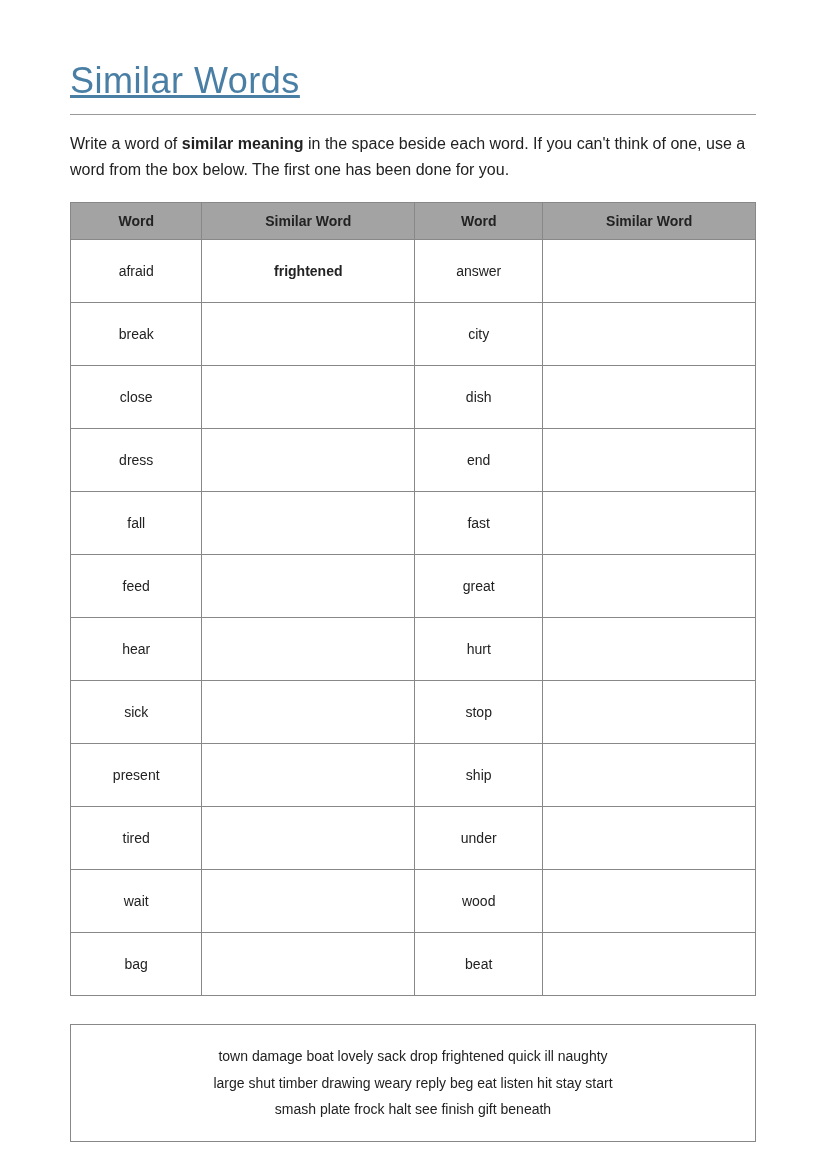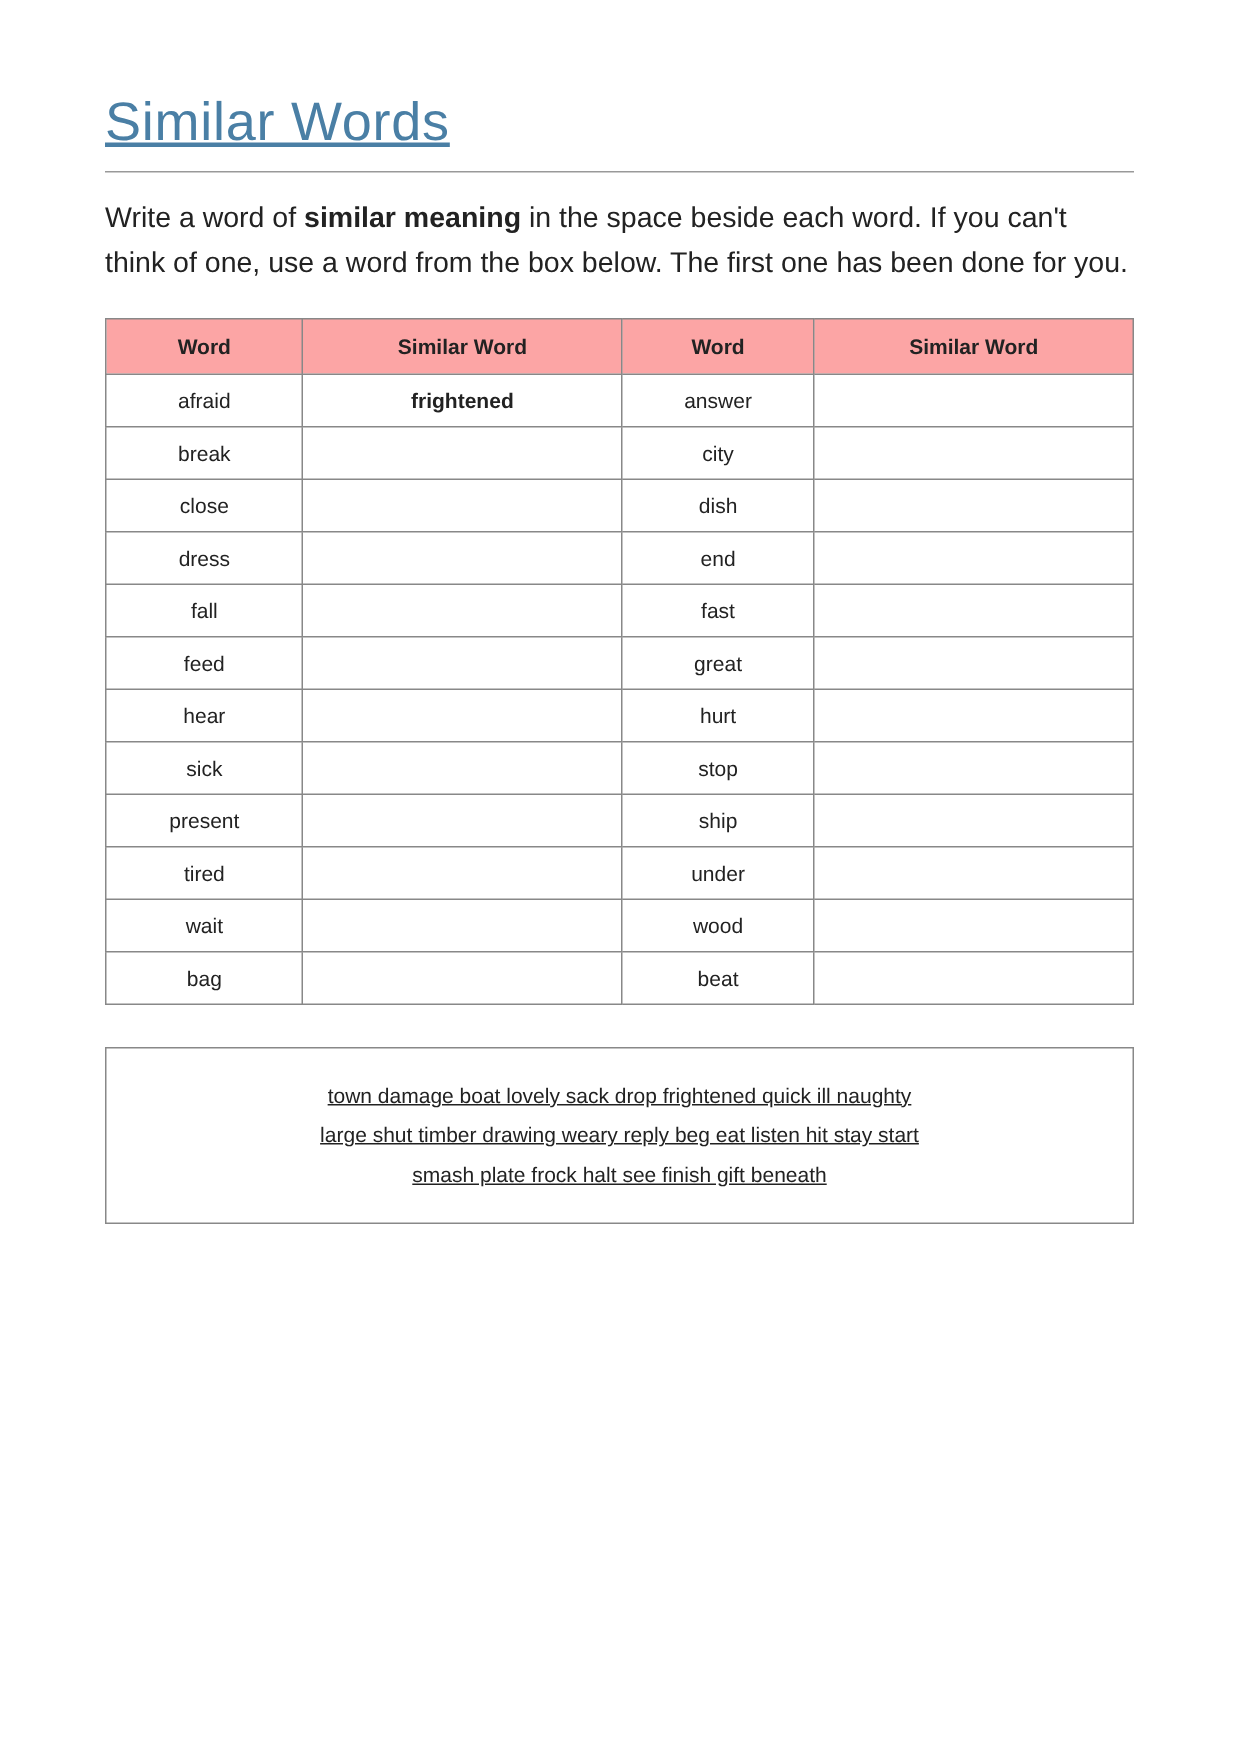--- a/index.html
+++ b/index.html
@@ -27,62 +27,61 @@
       text-decoration: underline;
     }
 
     .divider {
       border: none;
       border-top: 1.5px solid #999;
       margin-bottom: 16px;
     }
 
     .instructions {
-      font-size: 19px;
+      font-size: 16px;
       line-height: 1.6;
       margin-bottom: 20px;
       color: #222;
     }
 
     .instructions strong {
       font-weight: bold;
     }
 
     table {
       width: 100%;
       border-collapse: collapse;
       margin-bottom: 28px;
       font-size: 14px;
     }
 
     table th {
-      background-color: #fca5a5;
+      background-color: #a3a3a3;
       border: 1.5px solid #888;
       padding: 10px 8px;
       text-align: center;
       font-weight: bold;
       font-size: 14px;
     }
 
     table td {
       border: 1.5px solid #888;
-      padding: 9px 8px;
+      padding: 23px 8px;
       text-align: center;
       font-size: 14px;
       color: #222;
     }
 
     .word-box {
       border: 1.5px solid #888;
       padding: 18px 36px;
       font-size: 14px;
       line-height: 1.9;
       text-align: center;
       color: #222;
-      text-decoration: underline;
     }
 
     
   </style>
 </head>
 <body>
 
 <h1 class="page-title">Similar Words</h1>
 <hr class="divider">
 

